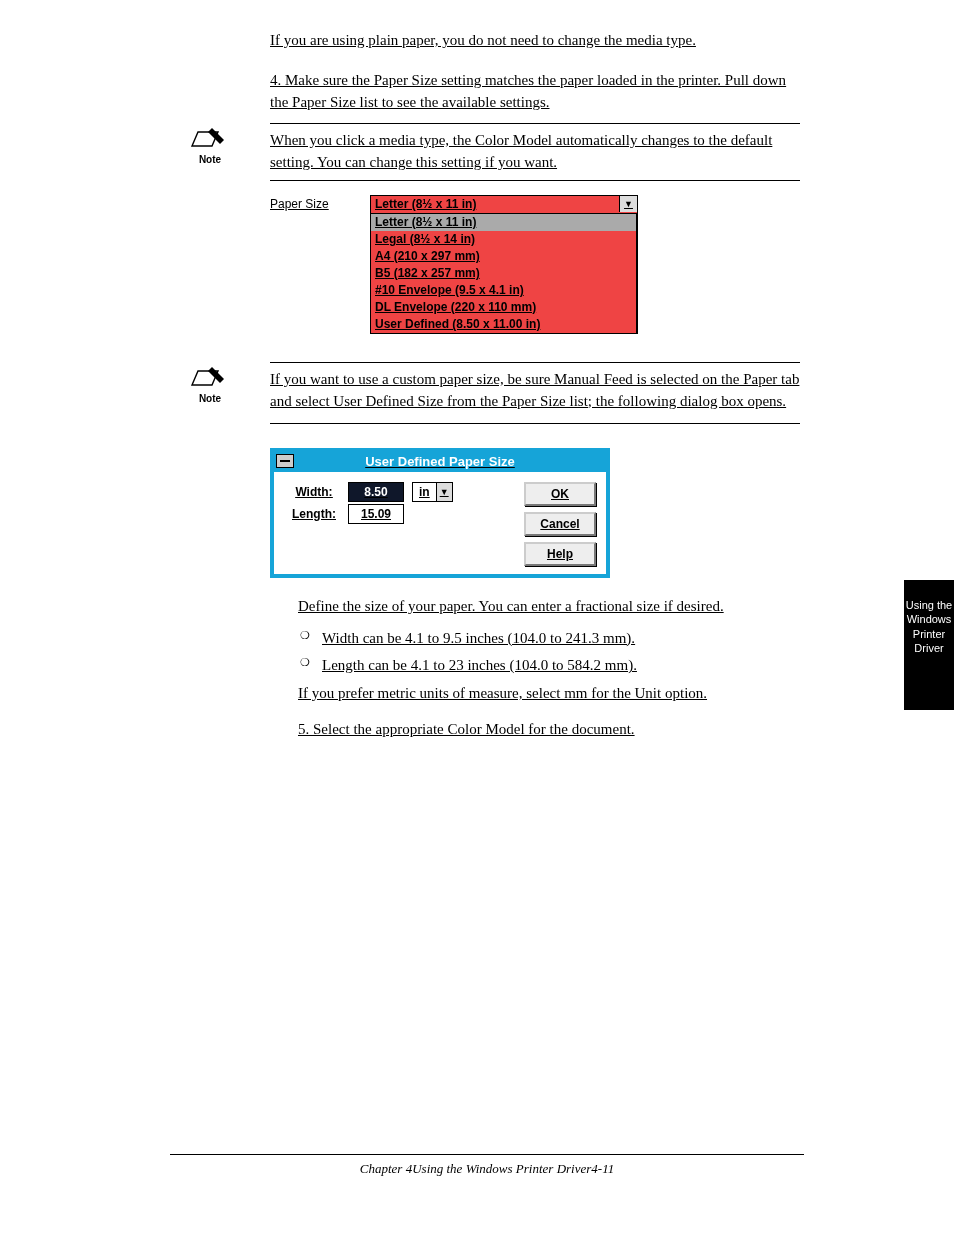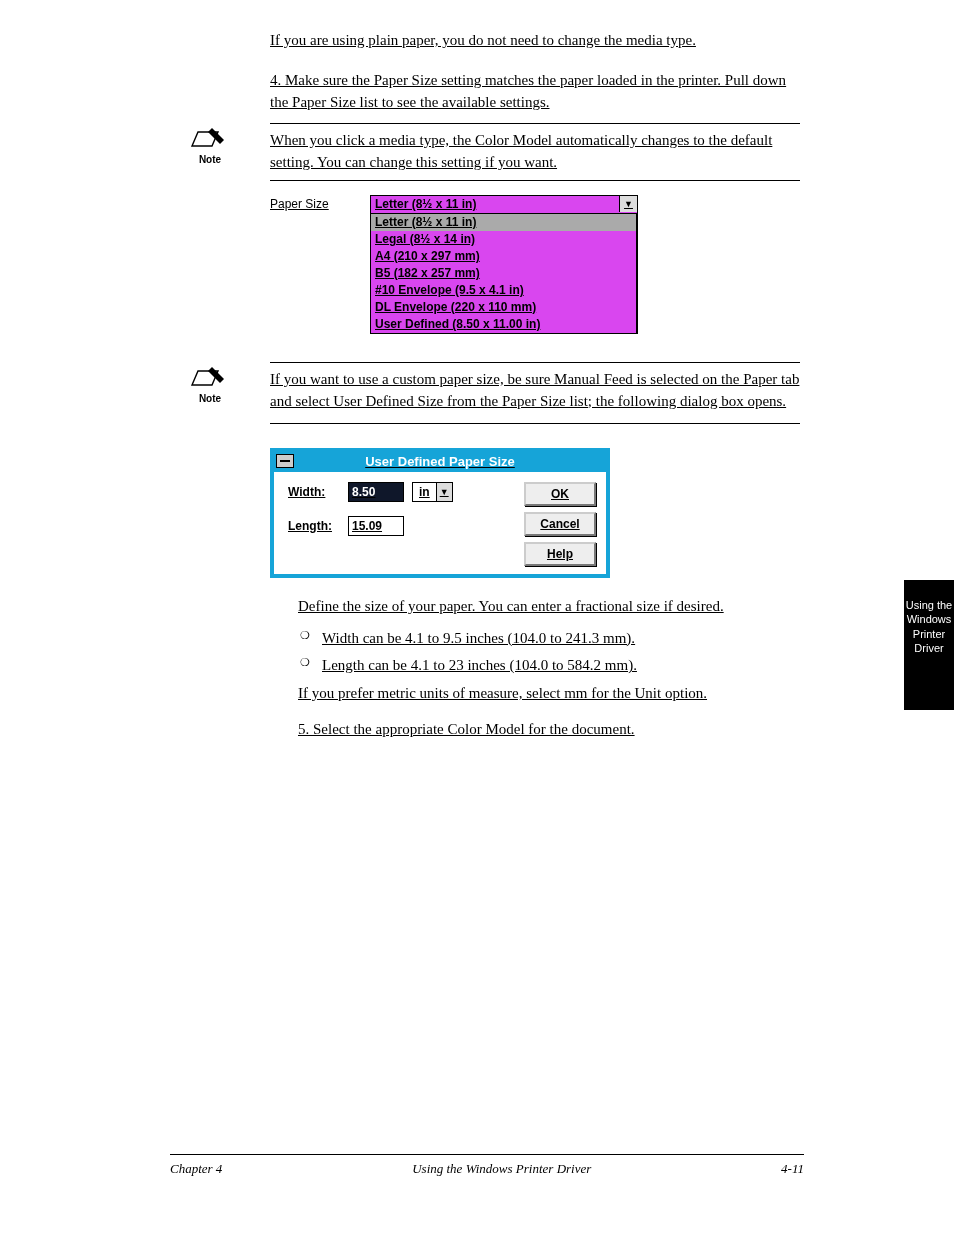--- a/index.html
+++ b/index.html
@@ -66,21 +66,21 @@
     display: flex;
     align-items: flex-start;
     margin: 14px 0 8px 0;
     font-family: Arial, Helvetica, sans-serif;
     font-size: 12px;
   }
   .papersize-label { width: 100px; padding-top: 2px; }
   .dropdown {
     width: 268px;
     border: 1px solid #000;
-    background: #d946ef;
+    background: #ef4444;
     font-family: "MS Sans Serif", Arial, sans-serif;
     font-size: 12px;
     font-weight: bold;
   }
   .dropdown-head {
     display: flex;
     justify-content: space-between;
     align-items: center;
     border-bottom: 1px solid #000;
     height: 18px;
@@ -147,23 +147,24 @@
   .dialog-body {
     display: flex;
     padding: 10px 10px 8px 14px;
     gap: 14px;
     background: #fff;
   }
   .dialog-fields { flex: 1; }
   .field-row {
     display: flex;
     align-items: center;
-    margin-bottom: 14px;
+    margin-bottom: 2px;
     gap: 8px;
     font-weight: bold;
+    text-align: center;
   }
   .field-row .label { width: 52px; text-decoration: underline; text-decoration-color:#000; }
   .field-box {
     width: 56px;
     height: 20px;
     border: 1px solid #000;
     padding: 1px 3px;
     font-weight: bold;
     font-size: 12px;
     line-height: 16px;
@@ -220,21 +221,21 @@
   .footer {
     position: absolute;
     bottom: 58px;
     left: 170px;
     right: 150px;
     border-top: 1px solid #000;
     padding-top: 6px;
   }
   .footer-row {
     display:flex;
-    justify-content: space-between;
+    justify-content: center;
     font-style: italic;
     font-size: 13px;
   }
   .footer-right { font-style: italic; }
 </style>
 </head>
 <body>
 
 <div class="page">
 

